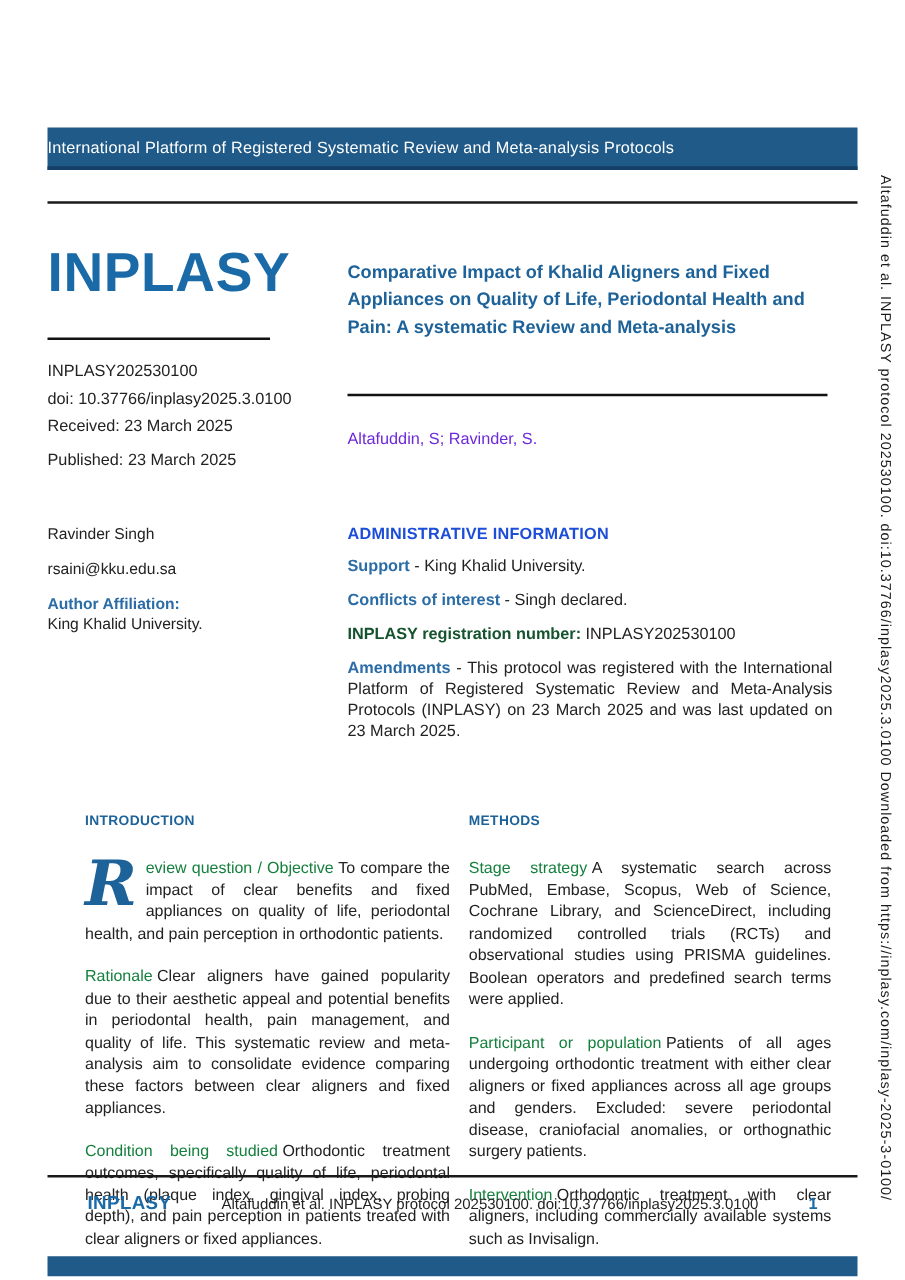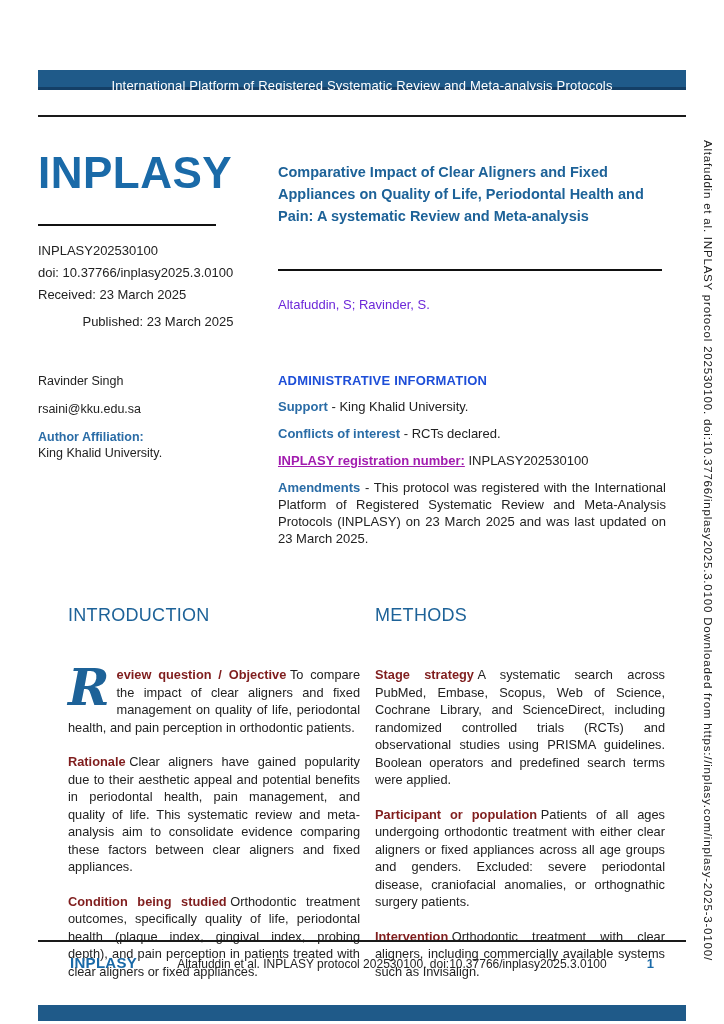--- a/index.html
+++ b/index.html
@@ -16,46 +16,45 @@
   }
   .content {
     position: absolute;
     left: 38px;
     top: 0;
     width: 648px;
   }
 
   
   .banner {
-    margin-top: 70px;
-    height: 20px;
+    margin-top: 102px;
+    height: 34px;
     background: #1f5a89;
     border-bottom: 3px solid #143f66;
     color: #ffffff;
     font-size: 13px;
-    text-align: center;
     line-height: 31px;
     letter-spacing: 0.2px;
   }
   .rule { height: 2px; background: #1a1a1a; }
   .rule-top { margin-top: 25px; }
 
   
   .header-row { display: flex; margin-top: 32px; }
   .head-left { width: 240px; }
   .logo {
     font-size: 44px;
     font-weight: bold;
     color: #1a6aa8;
     letter-spacing: 0.5px;
     line-height: 48px;
   }
   .logo-rule { width: 178px; height: 2px; background: #111; margin-top: 27px; }
   .meta { margin-top: 14px; font-size: 13px; line-height: 22px; color: #222; }
-  .meta .pub { margin-top: 5px; text-align: center; }
+  .meta .pub { margin-top: 5px; }
 
   .head-right { flex: 1; padding-right: 24px; }
   .title {
     padding-top: 12px;
     font-size: 14.5px;
     font-weight: bold;
     color: #1d6298;
     line-height: 22px;
   }
   .title-rule { margin-top: 42px; height: 2px; background: #111; }
@@ -63,29 +62,29 @@
 
   
   .info-row { display: flex; margin-top: 40px; }
   .contact { width: 240px; font-size: 12.5px; line-height: 16px; }
   .contact .blue-label { color: #2a6ca6; font-weight: bold; }
   .contact .gap { height: 12px; }
   .admin { flex: 1; padding-right: 20px; }
   .admin-heading { font-size: 13px; font-weight: bold; color: #1d4ed8; letter-spacing: 0.2px; }
   .apara { margin-top: 10px; font-size: 13px; line-height: 17px; text-align: justify; }
   .alabel { color: #2a6ca6; font-weight: bold; }
-  .alabel.dark { color: #a21caf; text-decoration: underline; }
+  .alabel.dark { color: #14532d; }
 
   
   .main { display: flex; margin-top: 58px; padding-left: 30px; padding-right: 21px; }
   .col-left { width: 292px; margin-right: 15px; }
   .col-right { width: 290px; }
-  .sec-heading { font-size: 18px; font-weight: normal; color: #1d6298; letter-spacing: 0.3px; margin-bottom: 40px; }
+  .sec-heading { font-size: 11px; font-weight: bold; color: #1d6298; letter-spacing: 0.3px; margin-bottom: 22px; }
   .bpara { font-size: 12.8px; line-height: 17.5px; text-align: justify; margin-bottom: 17px; }
-  .plabel { color: #7f1d1d; font-weight: bold; padding-right: 0.28em; }
+  .plabel { color: #15803d; font-weight: normal; padding-right: 0.28em; }
   .dropcap {
     float: left;
     font-family: "DejaVu Serif", serif;
     font-style: italic;
     font-weight: bold;
     font-size: 50px;
     line-height: 38px;
     color: #1d6298;
     margin: 3px 7px 0 0;
   }
@@ -130,48 +129,48 @@
         <div class="logo">INPLASY</div>
         <div class="logo-rule"></div>
         <div class="meta">
           <div>INPLASY202530100</div>
           <div>doi: 10.37766/inplasy2025.3.0100</div>
           <div>Received: 23 March 2025</div>
           <div class="pub">Published: 23 March 2025</div>
         </div>
       </div>
       <div class="head-right">
-        <div class="title">Comparative Impact of Clear Aligners and Fixed Appliances on Quality of Life, Periodontal Health and Pain: A systematic Review and Meta-analysis</div>
+        <div class="title">Comparative Impact of Khalid Aligners and Fixed Appliances on Quality of Life, Periodontal Health and Pain: A systematic Review and Meta-analysis</div>
         <div class="rule title-rule"></div>
         <div class="authors">Altafuddin, S; Ravinder, S.</div>
       </div>
     </div>
 
     <div class="info-row">
       <div class="contact">
         <div>Ravinder Singh</div>
         <div class="gap"></div>
         <div>rsaini@kku.edu.sa</div>
         <div class="gap"></div>
         <div class="blue-label">Author Affiliation:</div>
         <div>King Khalid University.</div>
       </div>
       <div class="admin">
         <div class="admin-heading">ADMINISTRATIVE INFORMATION</div>
         <p class="apara"><span class="alabel">Support</span><span> -  </span><span>King Khalid University.</span></p>
-        <p class="apara"><span class="alabel">Conflicts of interest</span><span> - </span><span>RCTs declared.</span></p>
+        <p class="apara"><span class="alabel">Conflicts of interest</span><span> - </span><span>Singh declared.</span></p>
         <p class="apara"><span class="alabel dark">INPLASY registration number:</span><span> </span><span>INPLASY202530100</span></p>
         <p class="apara"><span class="alabel">Amendments</span><span> - </span><span>This protocol was registered with the International Platform of Registered Systematic Review and Meta-Analysis Protocols (INPLASY) on 23 March 2025 and was last updated on 23 March 2025.</span></p>
       </div>
     </div>
 
     <div class="main">
       <div class="col-left">
         <div class="sec-heading">INTRODUCTION</div>
-        <p class="bpara"><span class="dropcap">R</span><span class="plabel">eview question / Objective</span><span>To compare the impact of clear aligners and fixed management on quality of life, periodontal health, and pain perception in orthodontic patients.</span></p>
+        <p class="bpara"><span class="dropcap">R</span><span class="plabel">eview question / Objective</span><span>To compare the impact of clear benefits and fixed appliances on quality of life, periodontal health, and pain perception in orthodontic patients.</span></p>
         <p class="bpara"><span class="plabel">Rationale</span><span>Clear aligners have gained popularity due to their aesthetic appeal and potential benefits in periodontal health, pain management, and quality of life. This systematic review and meta-analysis aim to consolidate evidence comparing these factors between clear aligners and fixed appliances.</span></p>
         <p class="bpara"><span class="plabel">Condition being studied</span><span>Orthodontic treatment outcomes, specifically quality of life, periodontal health (plaque index, gingival index, probing depth), and pain perception in patients treated with clear aligners or fixed appliances.</span></p>
       </div>
       <div class="col-right">
         <div class="sec-heading">METHODS</div>
         <p class="bpara"><span class="plabel">Stage strategy</span><span>A systematic search across PubMed, Embase, Scopus, Web of Science, Cochrane Library, and ScienceDirect, including randomized controlled trials (RCTs) and observational studies using PRISMA guidelines. Boolean operators and predefined search terms were applied.</span></p>
         <p class="bpara"><span class="plabel">Participant or population</span><span>Patients of all ages undergoing orthodontic treatment with either clear aligners or fixed appliances across all age groups and genders. Excluded: severe periodontal disease, craniofacial anomalies, or orthognathic surgery patients.</span></p>
         <p class="bpara"><span class="plabel">Intervention</span><span>Orthodontic treatment with clear aligners, including commercially available systems such as Invisalign.</span></p>
       </div>
     </div>

